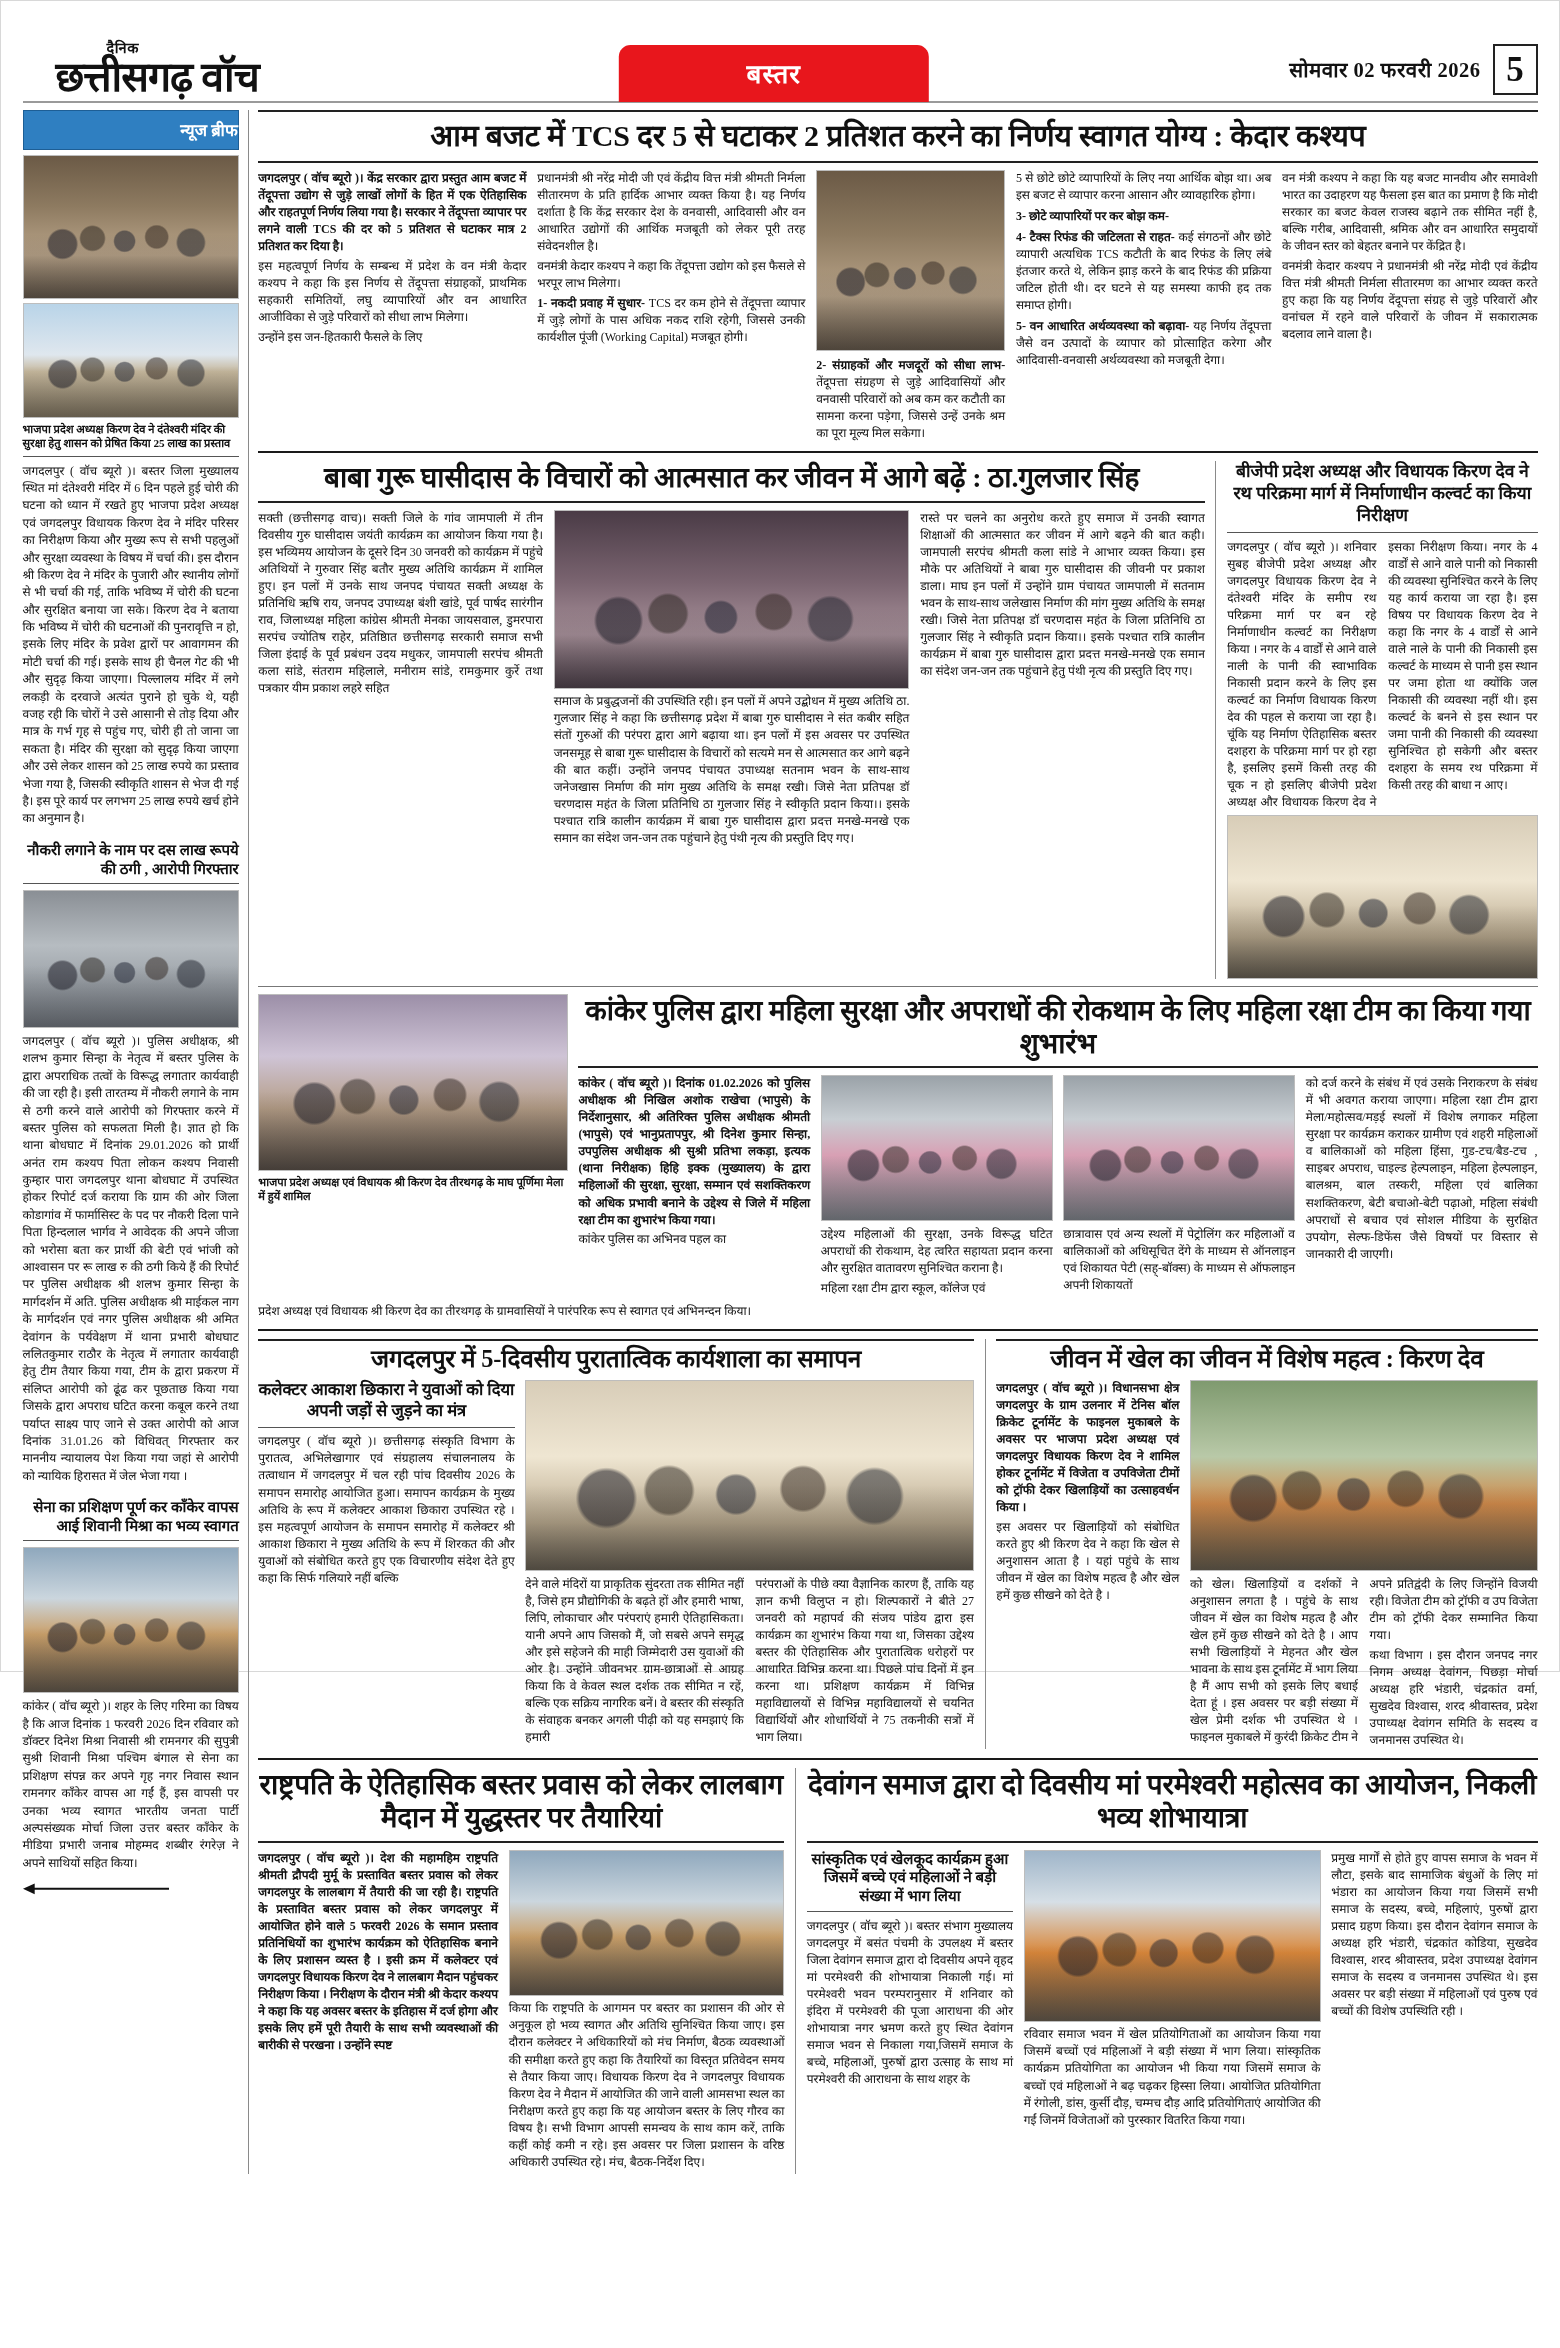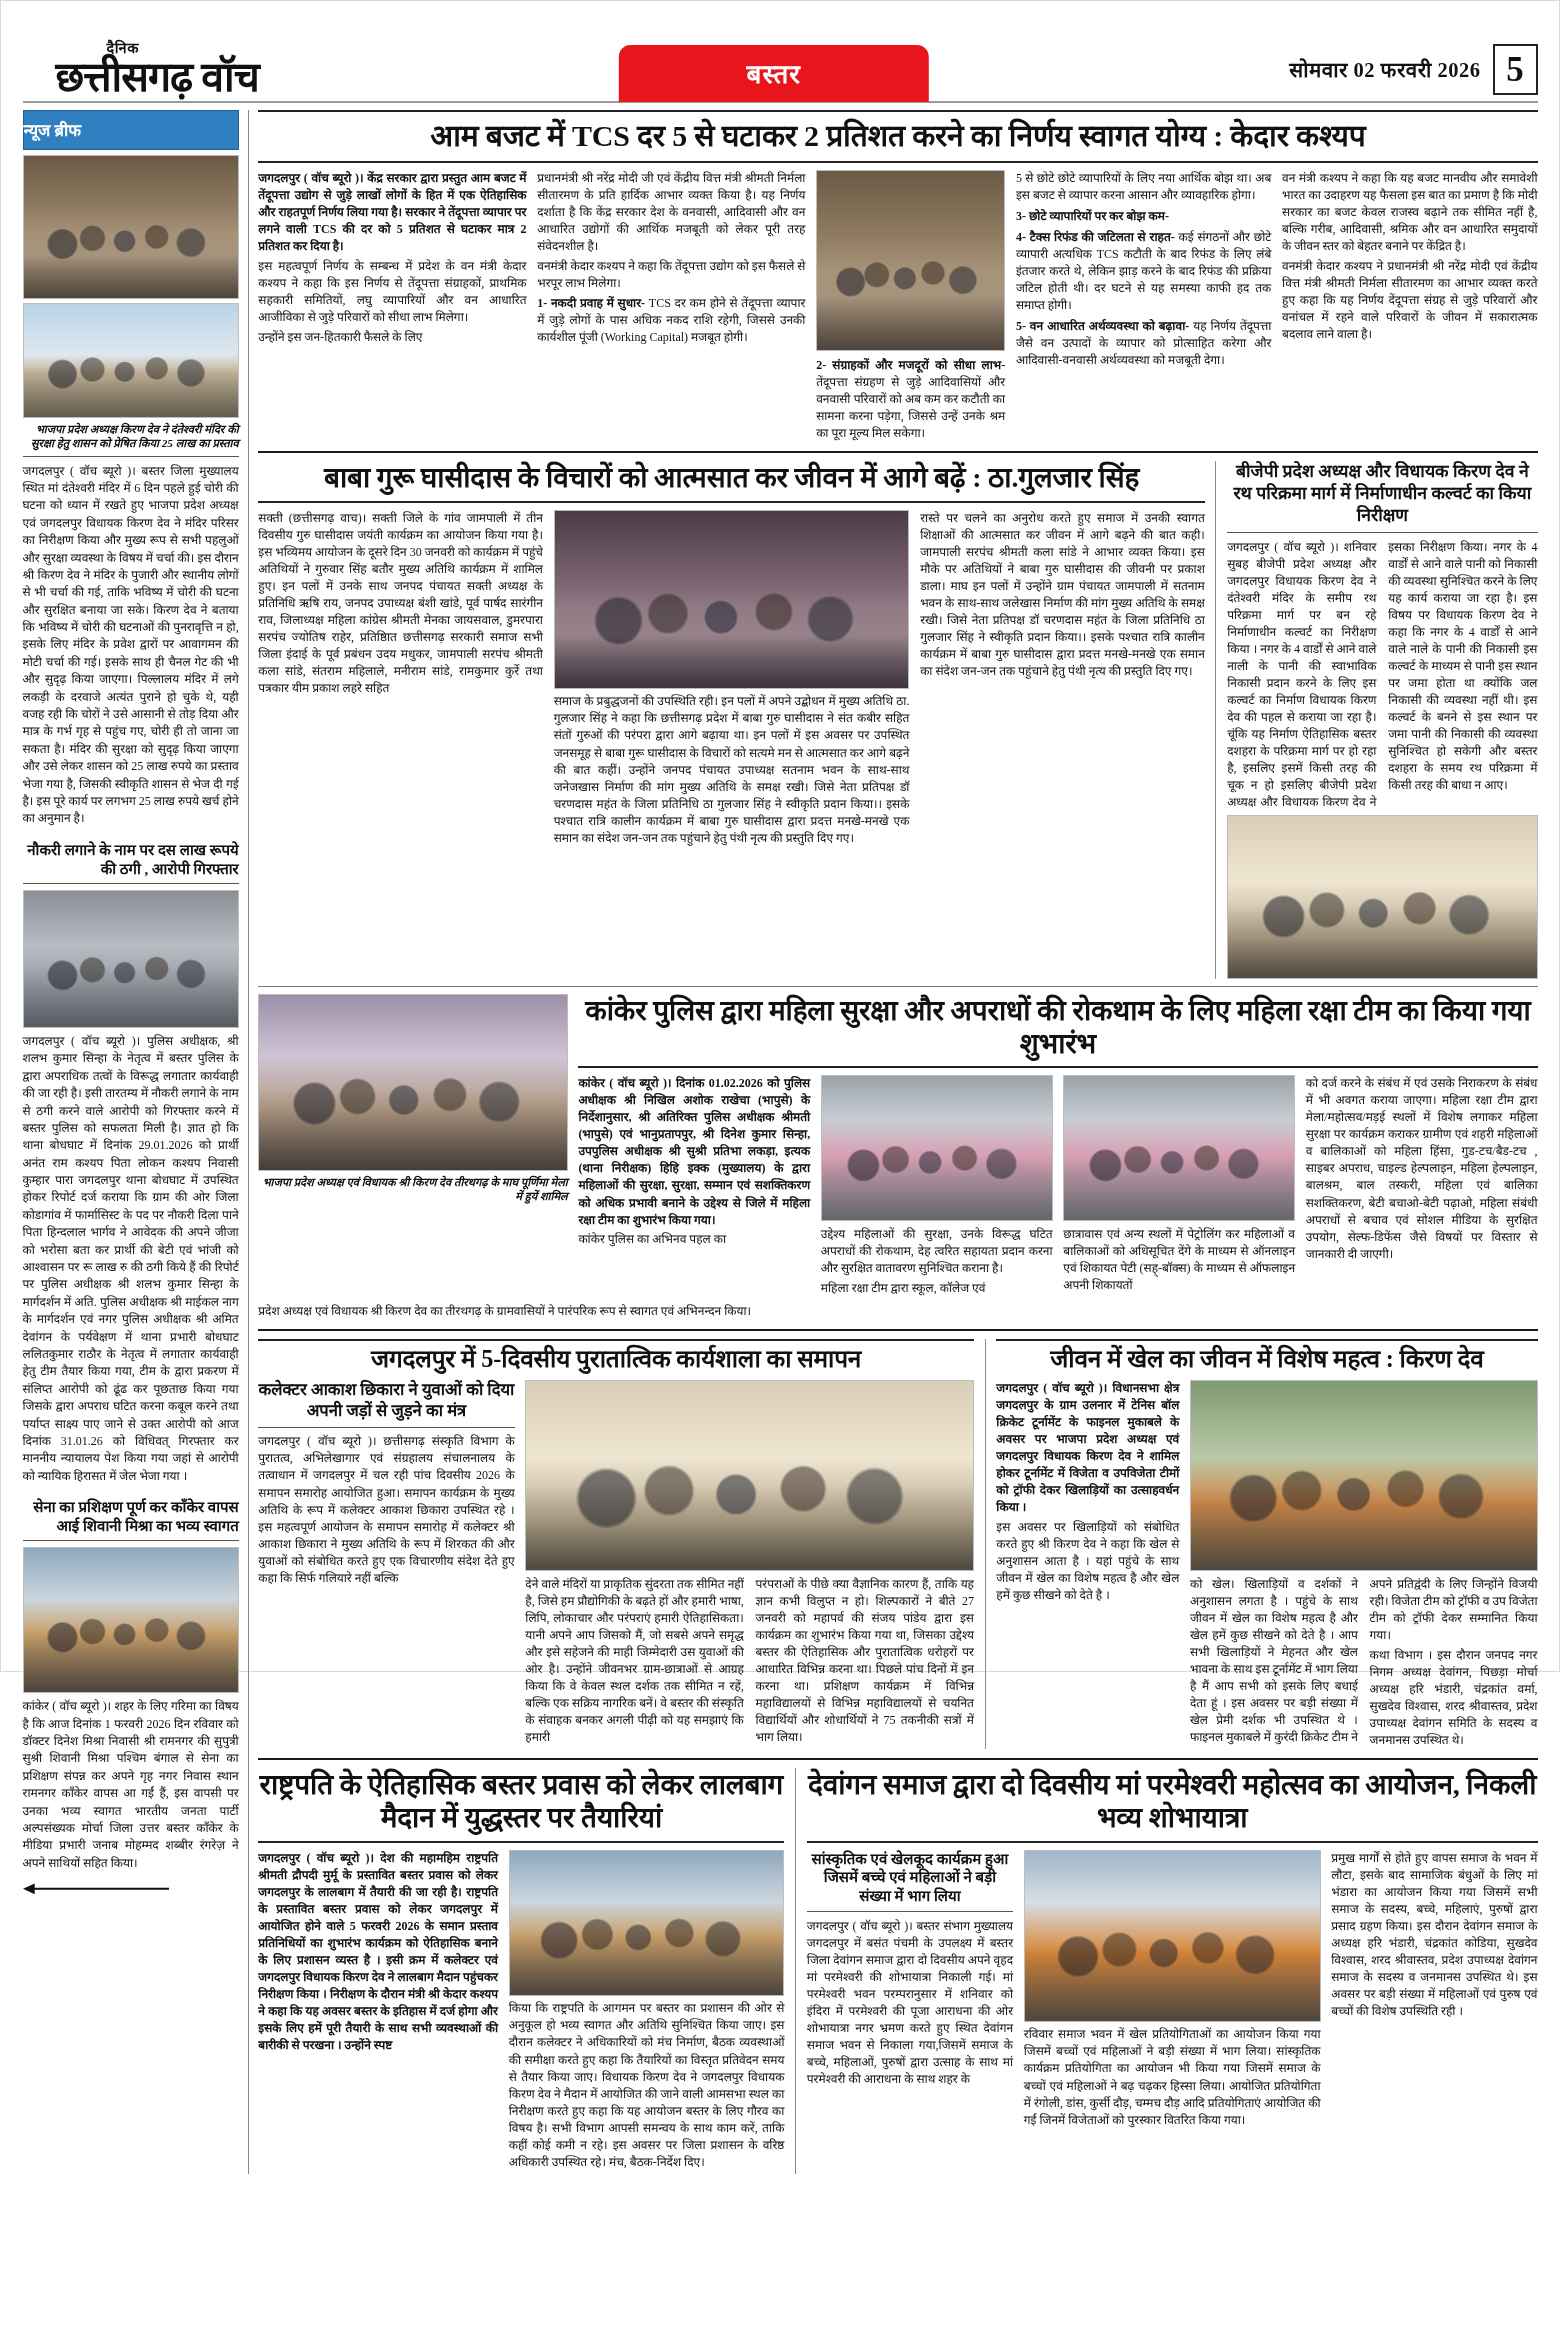--- a/index.html
+++ b/index.html
@@ -53,21 +53,21 @@
   .main { flex: 1; }
 
   
   .hl {
     font-weight: bold; text-align: center; line-height: 1.18;
     letter-spacing: -0.2px;
   }
   .sub-hl { font-size: 16.6px; font-weight: bold; text-align: center; line-height: 1.25; }
   .rule { border-top: 1px solid #555; margin: 4.9px 0 5.9px; }
   .rule-thick { border-top: 2px solid #222; margin: 6.8px 0; }
-  .cap { font-size: 11.2px; text-align: right; line-height: 1.3; font-weight: bold; margin-top: 3.9px; font-style: italic; }
+  .cap { font-size: 11.2px; text-align: left; line-height: 1.3; font-weight: bold; margin-top: 3.9px; }
   p.body {
     font-size: 12px; line-height: 1.42; text-align: justify;
     text-justify: inter-word; hyphens: auto; margin-bottom: 2.9px;
   }
   p.body .lede { font-weight: bold; }
   .cols2 { column-count: 2; column-gap: 11.7px; column-rule: none; }
 
   
   .photo { position: relative; overflow: hidden; border: 1px solid #bdbdbd; background: #c9cdd2; }
   .ph-people { background: linear-gradient(180deg,#6b5a46 0%,#8d7a60 35%,#b9a489 70%,#6d5f4d 100%); }
@@ -87,21 +87,21 @@
       radial-gradient(circle at 18% 62%, rgba(30,30,40,.55) 0 7%, transparent 8%),
       radial-gradient(circle at 32% 58%, rgba(40,35,30,.5) 0 7%, transparent 8%),
       radial-gradient(circle at 47% 60%, rgba(25,30,45,.5) 0 7%, transparent 8%),
       radial-gradient(circle at 62% 57%, rgba(45,35,30,.5) 0 7%, transparent 8%),
       radial-gradient(circle at 78% 61%, rgba(28,32,42,.5) 0 7%, transparent 8%),
       linear-gradient(0deg, rgba(20,20,25,.35), rgba(255,255,255,0) 45%);
   }
 
   
   .news-brief-bar {
-    background: #2f7fc1; color: #fff; text-align: left;
+    background: #2f7fc1; color: #fff; text-align: right;
     font-size: 16.6px; font-weight: bold; padding: 6.8px 0 7.8px;
     border: 1px solid #1d5e95;
   }
   .rail h3.rhl { font-size: 15px; font-weight: bold; text-align: right; line-height: 1.25; margin: 13px 0 2px; }
   .rail p.body { font-size: 12px; line-height: 1.45; }
 
   .arrow-left { margin: 9.8px 0 3.9px; display:block; }
 
   
   .numlist { font-size: 12px; line-height: 1.42; text-align: justify; }

